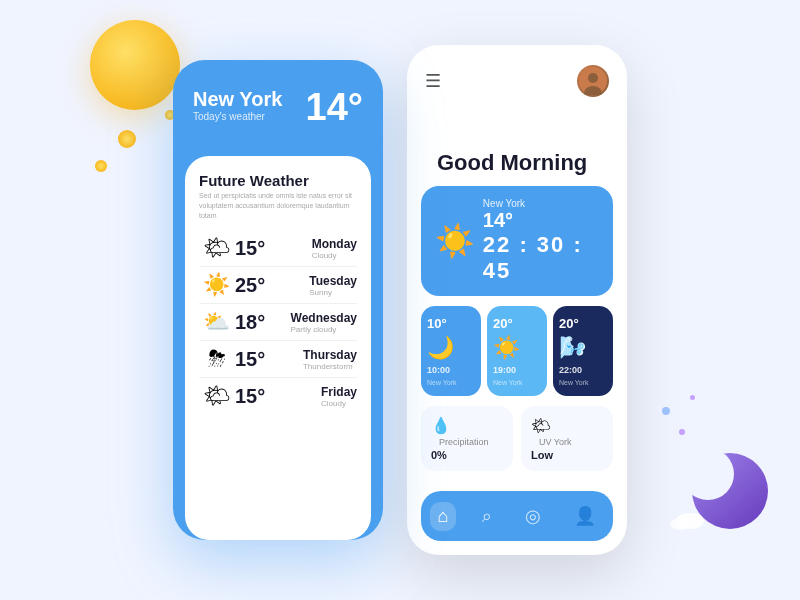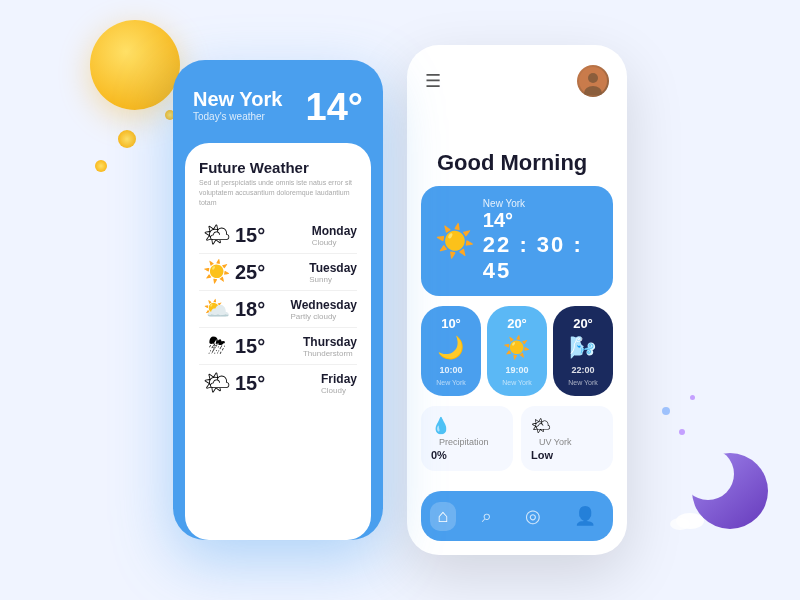--- a/index.html
+++ b/index.html
@@ -78,21 +78,21 @@
     }
     .phone1-temp {
       color: #fff;
       font-size: 38px;
       font-weight: 800;
       line-height: 1;
     }
     .phone1-card {
       background: #fff;
       border-radius: 24px;
-      margin: 1px 12px 0 12px;
+      margin: 14px 12px 0 12px;
       flex: 1;
       padding: 16px 14px;
       overflow: hidden;
     }
     .phone1-card-title {
       font-size: 15px;
       font-weight: 700;
       color: #1a1a2e;
       margin-bottom: 2px;
     }
@@ -198,25 +198,25 @@
     .main-card-temp { color: #fff; font-size: 20px; font-weight: 800; }
     .main-card-time { color: #fff; font-size: 22px; font-weight: 700; letter-spacing: 2px; }
 
     .phone2-time-cards {
       display: flex;
       gap: 6px;
       padding: 0 14px 10px;
     }
     .time-card {
       flex: 1;
-      border-radius: 22px;
+      border-radius: 14px;
       padding: 10px 6px;
       display: flex;
       flex-direction: column;
-      align-items: center;
+      align-items: flex-start;
       gap: 4px;
     }
     .time-card.cold { background: #4a9fee; }
     .time-card.warm { background: #5bb8f5; }
     .time-card.night { background: #1a2a5e; }
     .time-card-temp { color: #fff; font-size: 13px; font-weight: 700; }
     .time-card-icon { font-size: 22px; }
     .time-card-time { color: rgba(255,255,255,0.85); font-size: 9px; font-weight: 600; }
     .time-card-city { color: rgba(255,255,255,0.6); font-size: 7px; }
 

